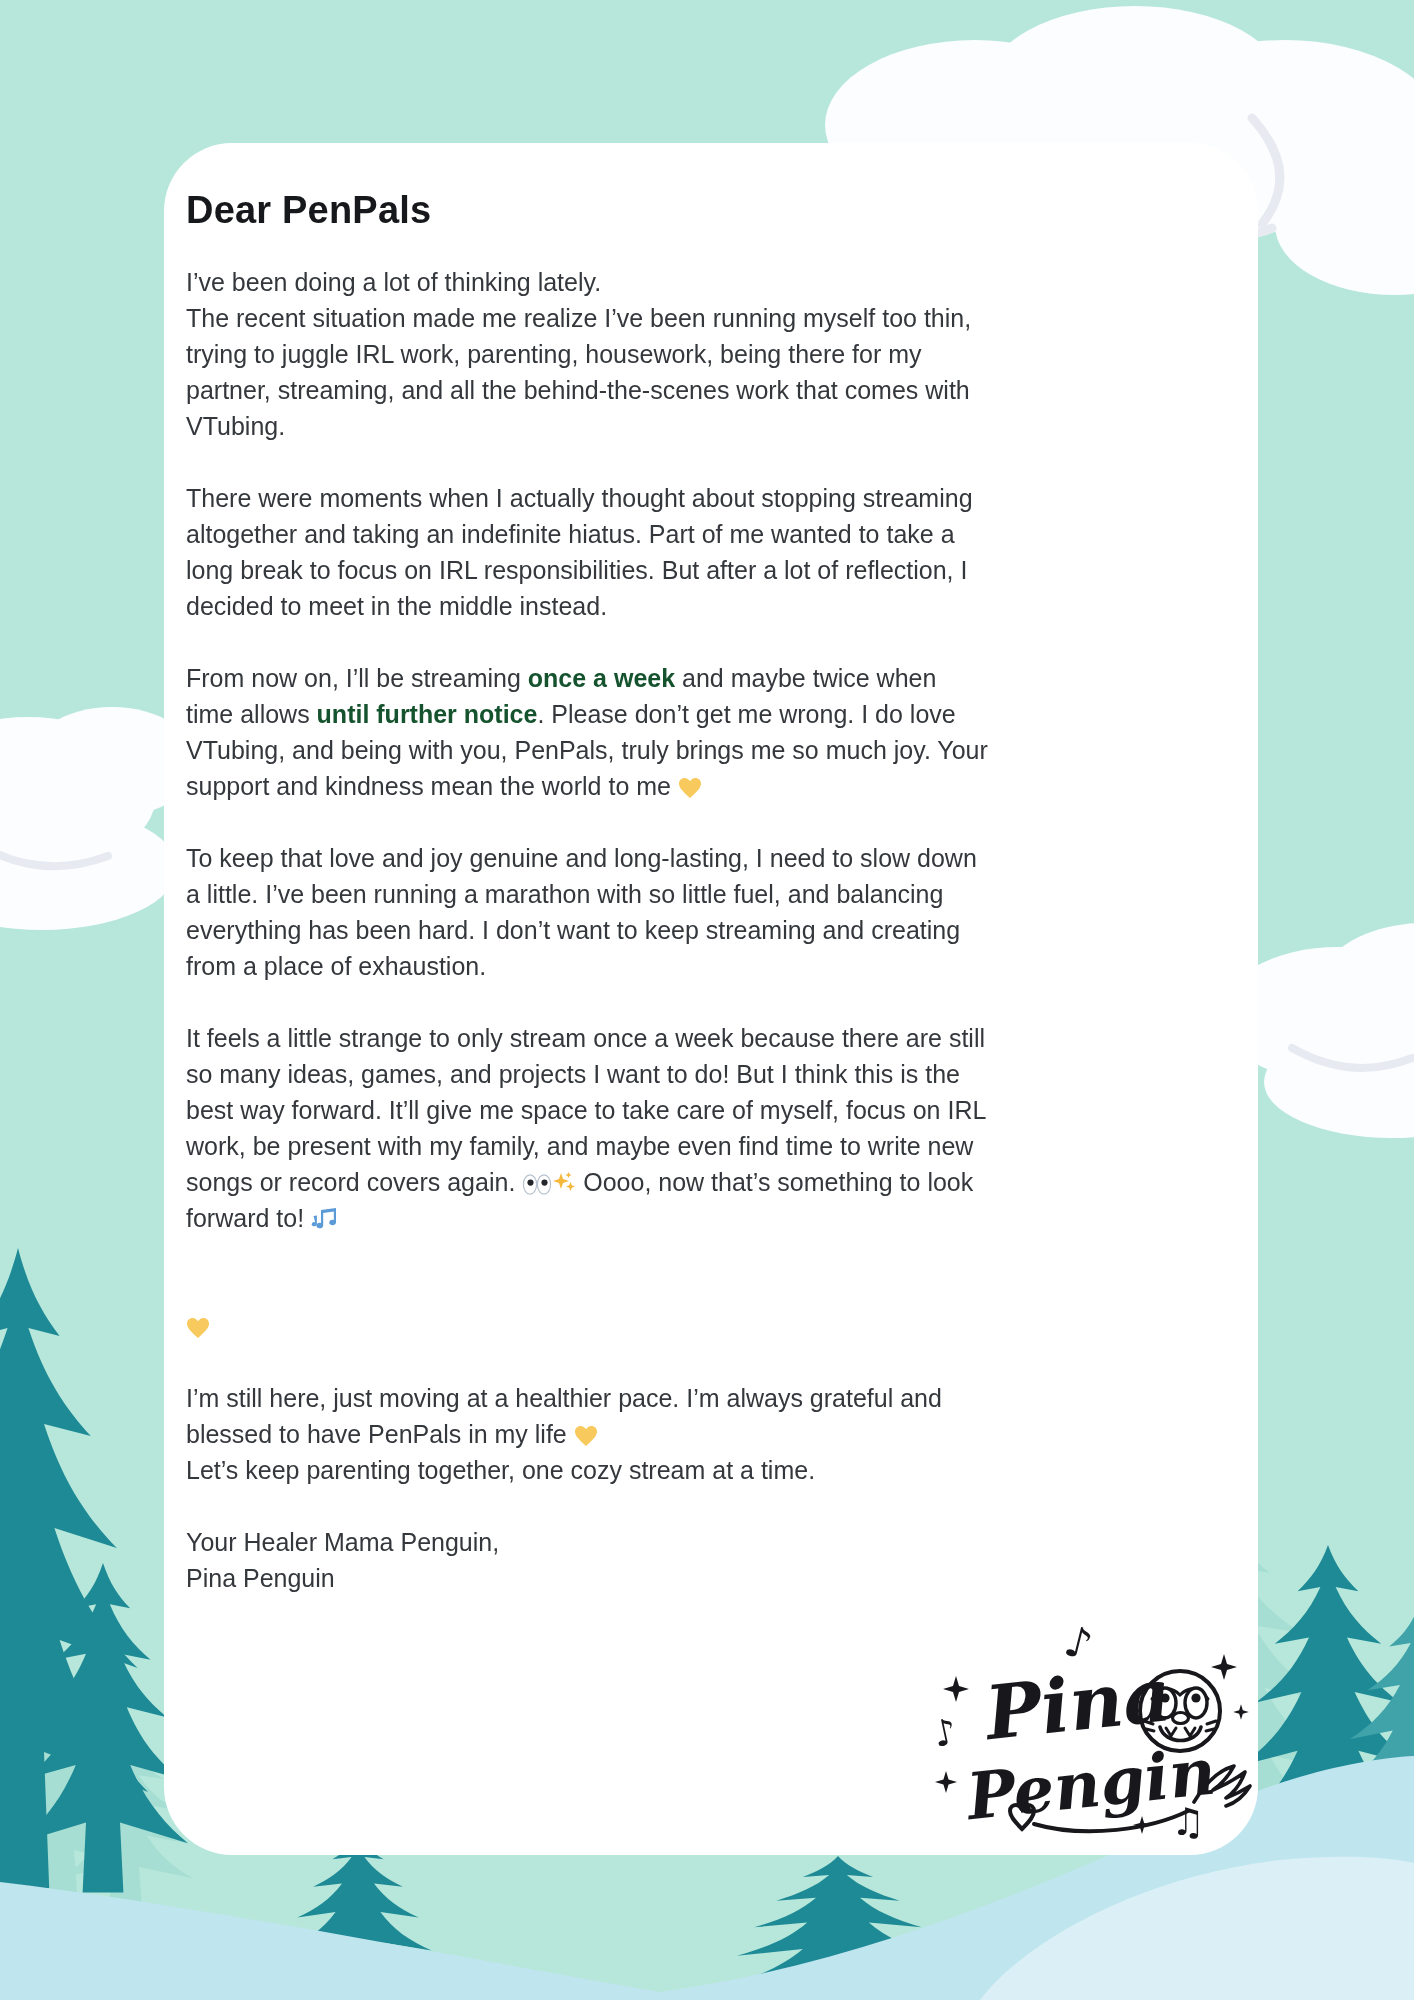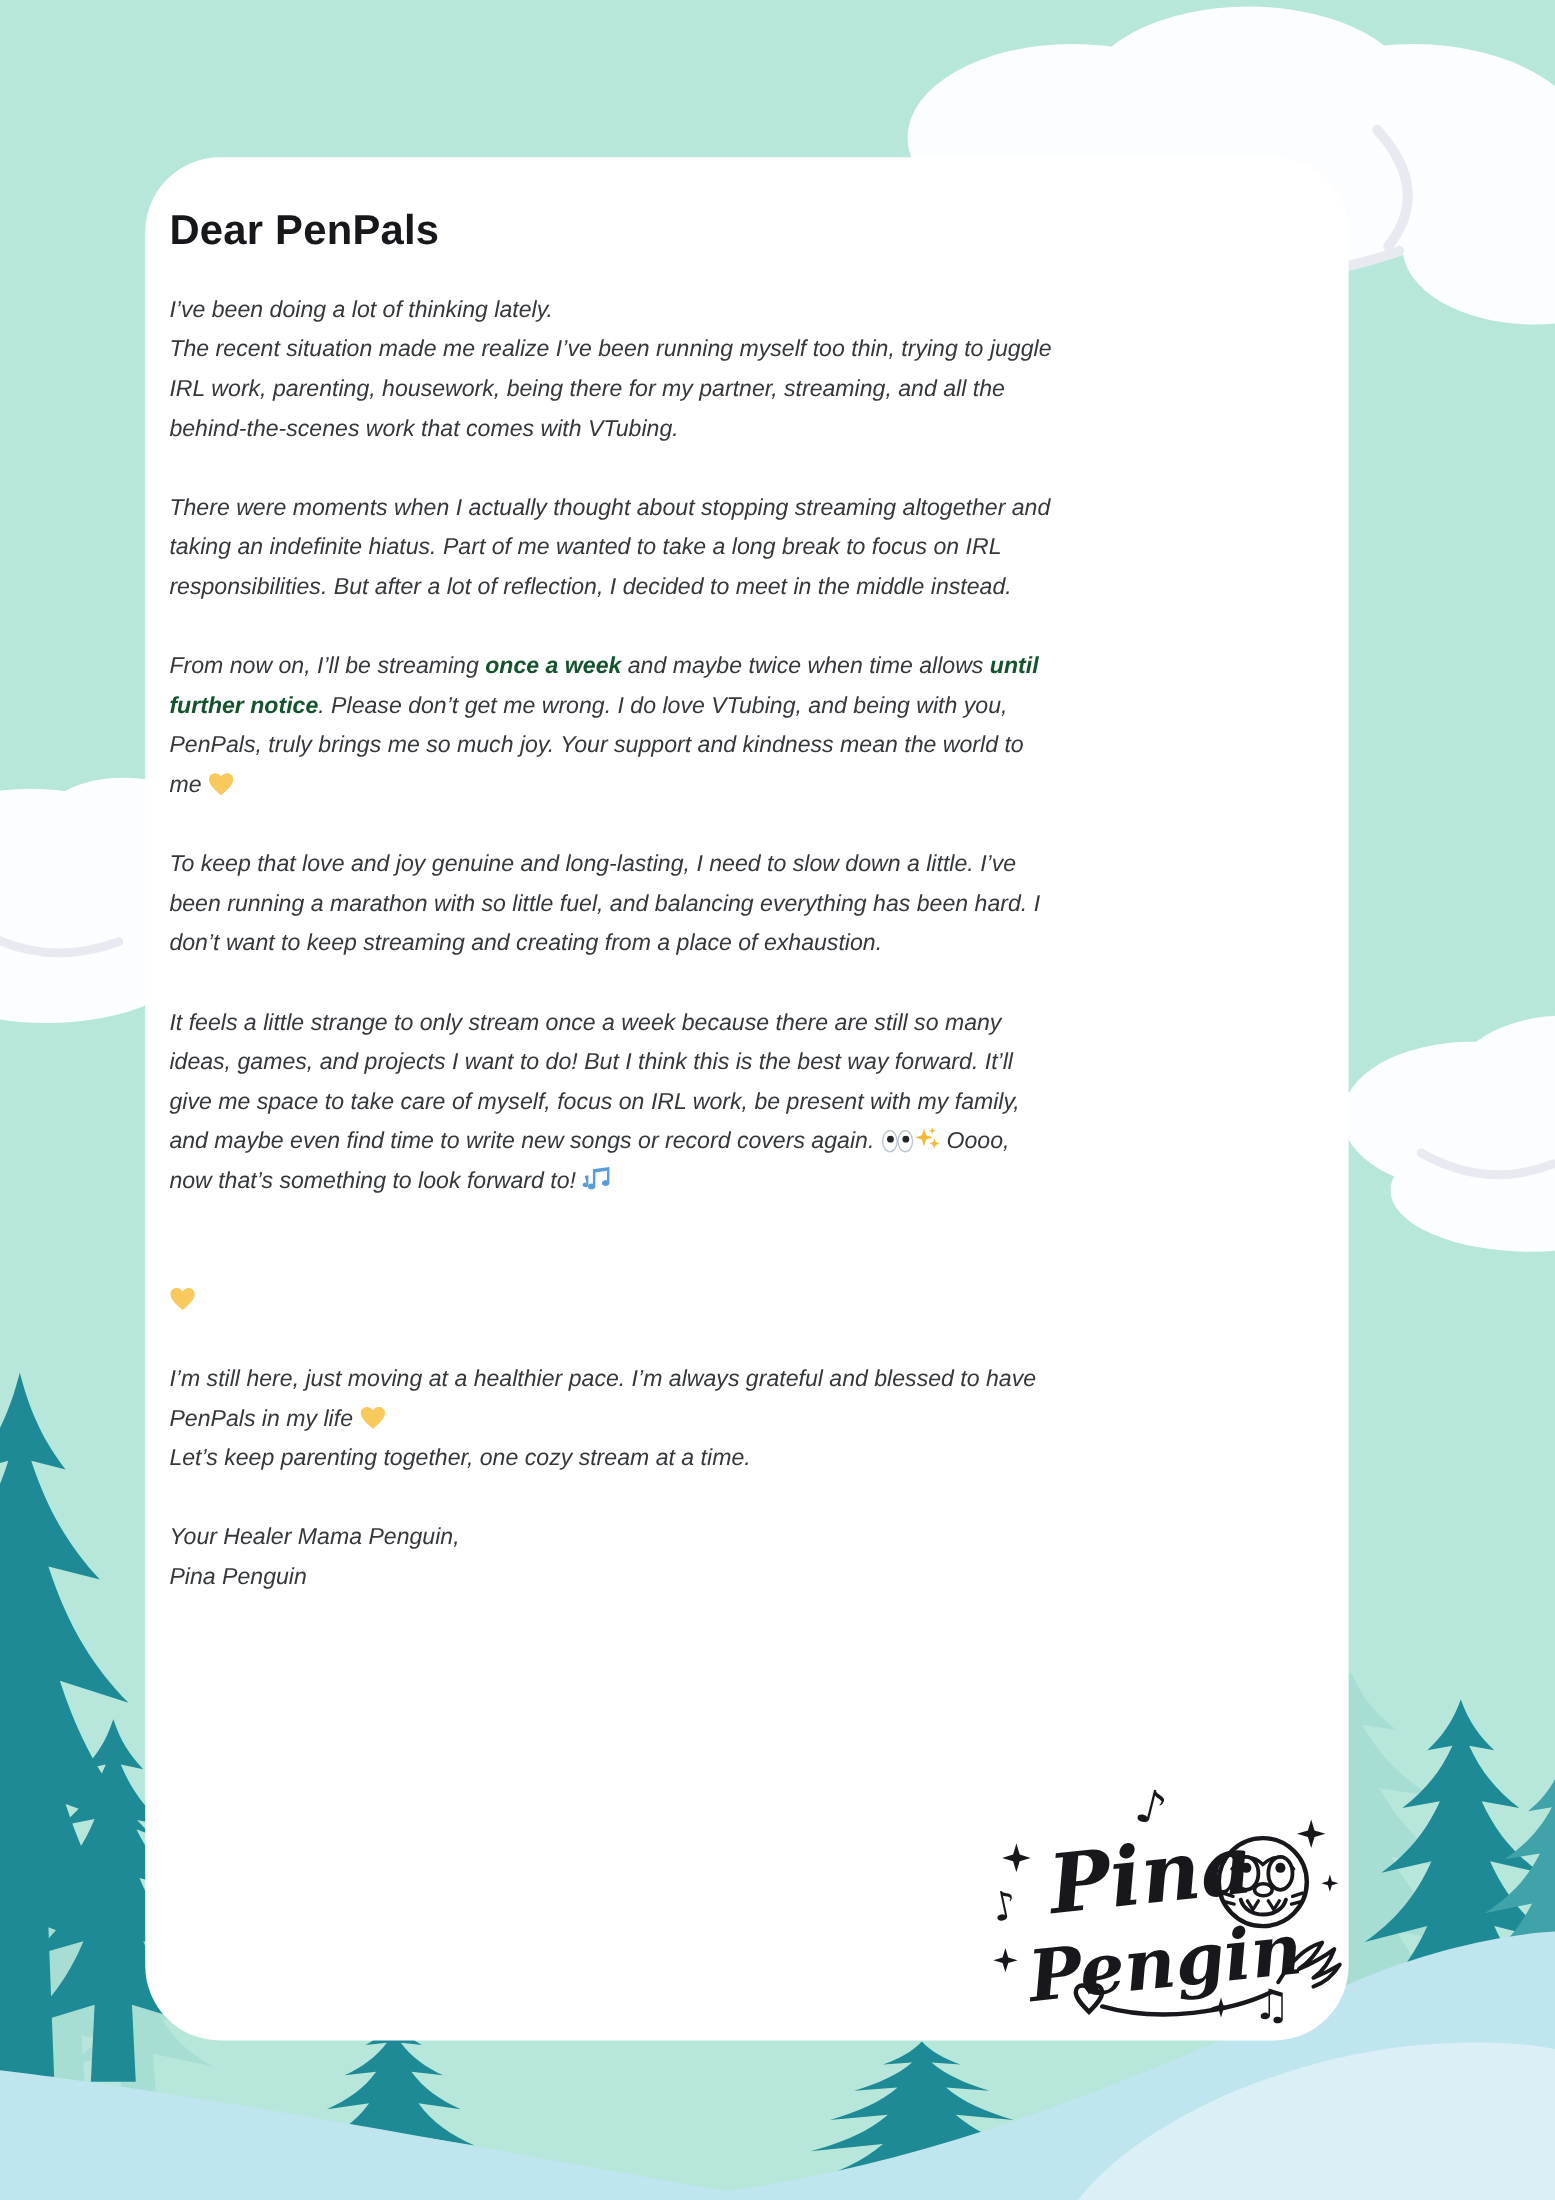--- a/index.html
+++ b/index.html
@@ -4,29 +4,29 @@
 <style>
   html,body{margin:0;padding:0;}
   body{
     width:1414px;height:2000px;position:relative;overflow:hidden;
     background:#b6e7da;
     font-family:"Liberation Sans", sans-serif;
   }
   .stage{position:absolute;inset:0;width:1414px;height:2000px;}
   .scene{position:absolute;inset:0;width:1414px;height:2000px;display:block;}
   .letter-card{
-    position:absolute;left:132px;top:143px;width:1094px;height:1712px;
+    position:absolute;left:164px;top:143px;width:1094px;height:1712px;
     background:#ffffff;border-radius:68px;box-sizing:border-box;
     padding:46px 40px 0 22px;
   }
   .letter-title{
     font-size:38px;font-weight:700;color:#16181b;margin:0 0 32px 0;
     letter-spacing:0.2px;
   }
-  .letter-body{width:802px;color:#34373c;font-size:21px;line-height:36px;font-style:italic;}
+  .letter-body{width:802px;color:#34373c;font-size:25px;line-height:36px;}
   .letter-body p{margin:0 0 36px 0;}
   .letter-body strong{font-weight:700;color:#14532d;}
   .emoji{display:inline-block;}
   .emoji svg{vertical-align:-4px;}
   .signature{
     position:absolute;right:2px;bottom:8px;width:330px;height:230px;
   }
   .sig-script{
     font-family:"DejaVu Serif", serif;font-style:italic;font-weight:700;
     fill:#17171c;

